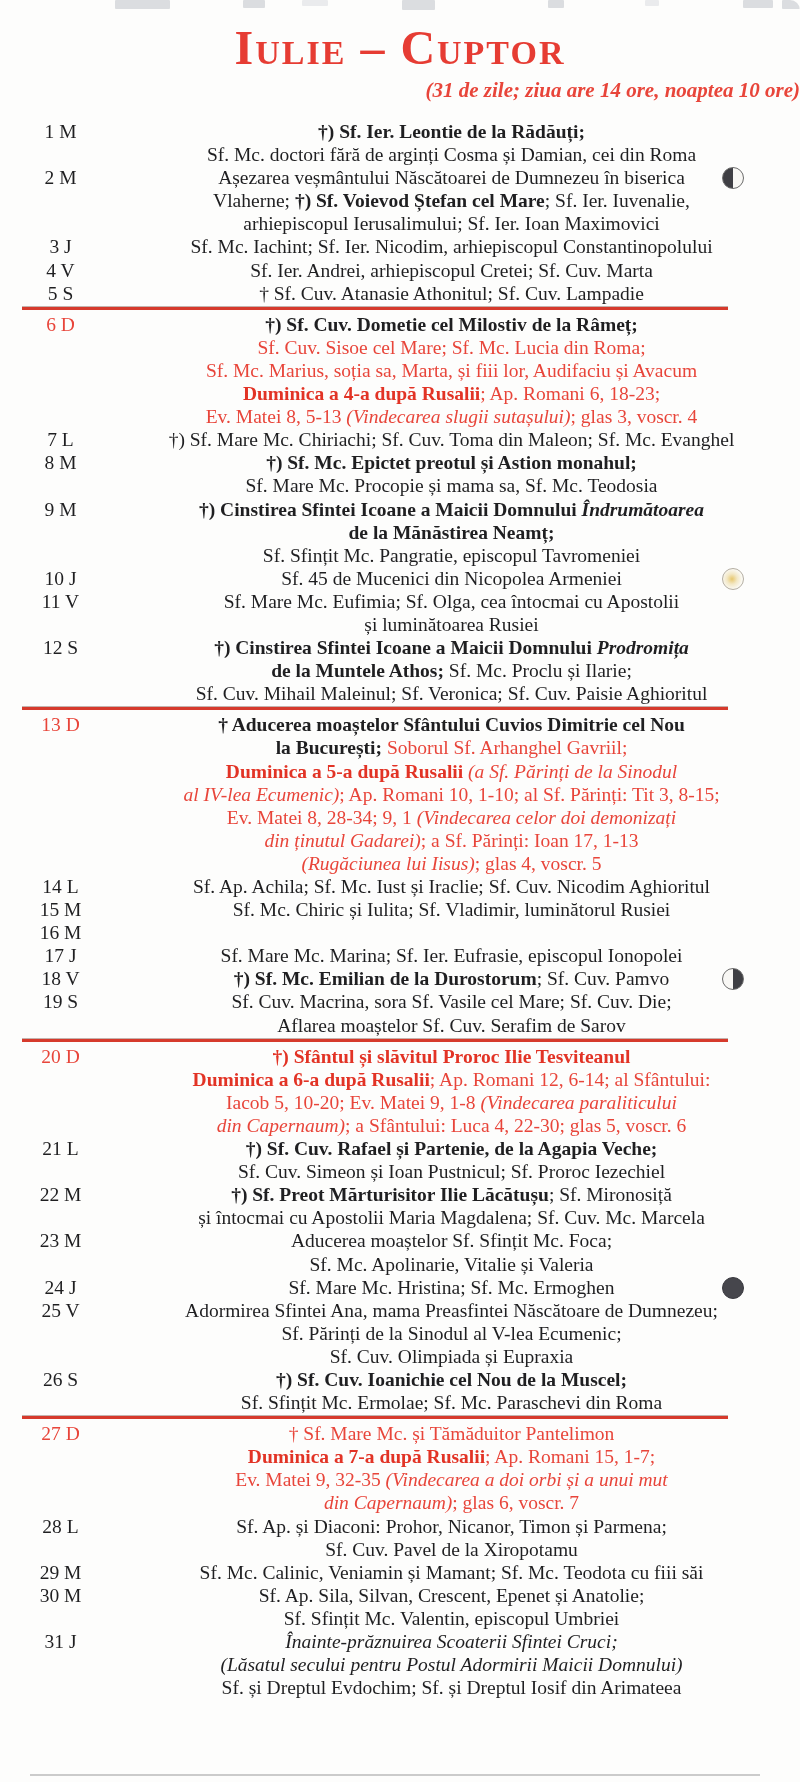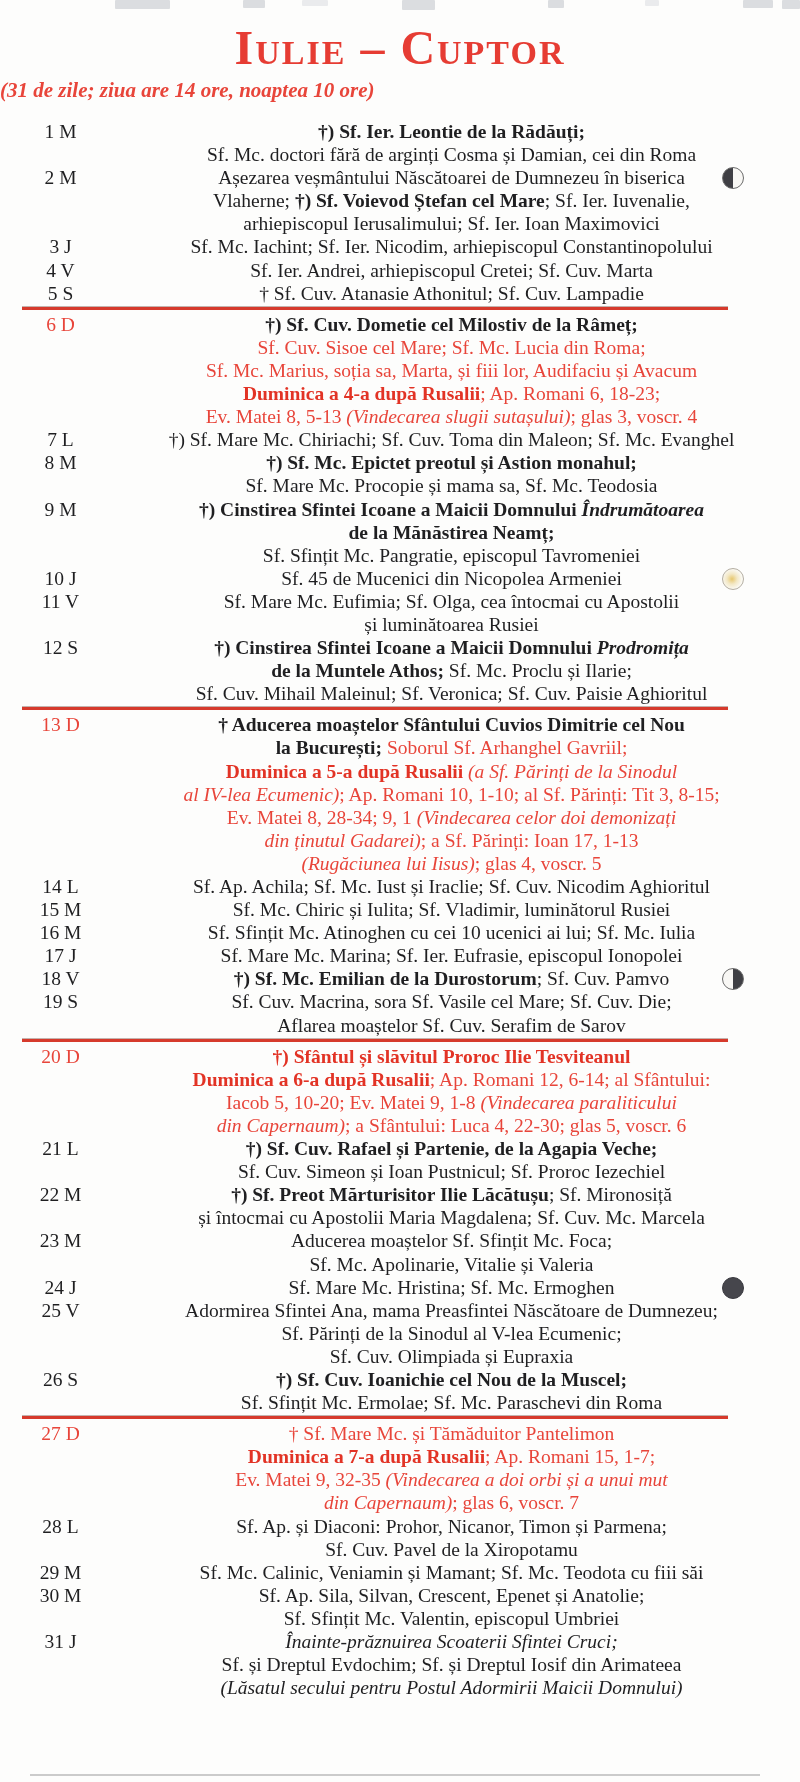--- a/index.html
+++ b/index.html
@@ -1,22 +1,22 @@
 <!DOCTYPE html>
 <html style="--red-title: #e63c33; --red-text: #e8453a; --red-bold: #e23325; --separator: #d63a2c; --ink: #1f1f21;"><head>
 <meta charset="utf-8">
 <style>
   html,body{margin:0;padding:0;}
   body{width:800px;height:1782px;background:#fdfdfc;font-family:"Liberation Serif","DejaVu Serif",serif;color:var(--ink,#1f1f21);}
-  .page{position:relative;width:800px;height:1782px;overflow:hidden;}
+  .page{position:relative;width:800px;height:1782px;overflow:hidden;border-radius:10px;}
   .artifact{position:absolute;background:#bfc3c9;opacity:.55;border-radius:1px;}
   .title{position:absolute;top:22px;left:0;width:100%;text-align:center;
          font-variant:small-caps;font-weight:700;font-size:48px;line-height:52px;
          letter-spacing:2px;color:var(--red-title,#e63c33);}
-  .subtitle{position:absolute;top:78px;left:0;width:100%;text-align:left;
+  .subtitle{position:absolute;top:78px;left:0;width:100%;text-align:right;
          font-style:italic;font-weight:700;font-size:21px;color:var(--red-text,#e8453a);}
   .list{position:absolute;top:120px;left:0;width:800px;font-size:19.5px;line-height:23.1px;text-align:center;}
   .row{position:relative;display:flex;white-space:pre;}
   .day{flex:0 0 85px;padding-left:18px;}
   .sunday .day{color:var(--red-text,#e8453a);}
   .text{flex:1 1 auto;}
   .seg-b{font-weight:700;}
   .seg-i{font-style:italic;}
   .seg-bi{font-weight:700;font-style:italic;}
   .seg-rr{color:var(--red-text,#e8453a);}
@@ -77,21 +77,21 @@
       <div class="sunday-sep"></div>
       <div class="row sunday"><span class="day">13 D</span><span class="text"><span class="seg-b">† Aducerea moaștelor Sfântului Cuvios Dimitrie cel Nou</span></span></div>
       <div class="row sunday"><span class="day"></span><span class="text"><span class="seg-b">la București; </span><span class="seg-rr">Soborul Sf. Arhanghel Gavriil;</span></span></div>
       <div class="row sunday"><span class="day"></span><span class="text"><span class="seg-rb">Duminica a 5-a după Rusalii </span><span class="seg-ri">(a Sf. Părinți de la Sinodul</span></span></div>
       <div class="row sunday"><span class="day"></span><span class="text"><span class="seg-ri">al IV-lea Ecumenic)</span><span class="seg-rr">; Ap. Romani 10, 1-10; al Sf. Părinți: Tit 3, 8-15;</span></span></div>
       <div class="row sunday"><span class="day"></span><span class="text"><span class="seg-rr">Ev. Matei 8, 28-34; 9, 1 </span><span class="seg-ri">(Vindecarea celor doi demonizați</span></span></div>
       <div class="row sunday"><span class="day"></span><span class="text"><span class="seg-ri">din ținutul Gadarei)</span><span class="seg-rr">; a Sf. Părinți: Ioan 17, 1-13</span></span></div>
       <div class="row sunday"><span class="day"></span><span class="text"><span class="seg-ri">(Rugăciunea lui Iisus)</span><span class="seg-rr">; glas 4, voscr. 5</span></span></div>
       <div class="row"><span class="day">14 L</span><span class="text"><span class="seg-r">Sf. Ap. Achila; Sf. Mc. Iust și Iraclie; Sf. Cuv. Nicodim Aghioritul</span></span></div>
       <div class="row"><span class="day">15 M</span><span class="text"><span class="seg-r">Sf. Mc. Chiric și Iulita; Sf. Vladimir, luminătorul Rusiei</span></span></div>
-      <div class="row"><span class="day">16 M</span><span class="text"><span class="seg-r">Sf. Sfințit Mc. Atinoghen cu cei 10 ucenici ai lui; Sf. Mc. Iulia</span></span></div>
+      <div class="row"><span class="day">16 M</span></div>
       <div class="row"><span class="day">17 J</span><span class="text"><span class="seg-r">Sf. Mare Mc. Marina; Sf. Ier. Eufrasie, episcopul Ionopolei</span></span></div>
       <div class="row"><span class="day">18 V</span><span class="text"><span class="seg-b">†) Sf. Mc. Emilian de la Durostorum</span><span class="seg-r">; Sf. Cuv. Pamvo</span></span><span class="moon last-quarter"></span></div>
       <div class="row"><span class="day">19 S</span><span class="text"><span class="seg-r">Sf. Cuv. Macrina, sora Sf. Vasile cel Mare; Sf. Cuv. Die;</span></span></div>
       <div class="row"><span class="day"></span><span class="text"><span class="seg-r">Aflarea moaștelor Sf. Cuv. Serafim de Sarov</span></span></div>
       <div class="sunday-sep"></div>
       <div class="row sunday"><span class="day">20 D</span><span class="text"><span class="seg-rb">†) Sfântul și slăvitul Proroc Ilie Tesviteanul</span></span></div>
       <div class="row sunday"><span class="day"></span><span class="text"><span class="seg-rb">Duminica a 6-a după Rusalii</span><span class="seg-rr">; Ap. Romani 12, 6-14; al Sfântului:</span></span></div>
       <div class="row sunday"><span class="day"></span><span class="text"><span class="seg-rr">Iacob 5, 10-20; Ev. Matei 9, 1-8 </span><span class="seg-ri">(Vindecarea paraliticului</span></span></div>
       <div class="row sunday"><span class="day"></span><span class="text"><span class="seg-ri">din Capernaum)</span><span class="seg-rr">; a Sfântului: Luca 4, 22-30; glas 5, voscr. 6</span></span></div>
       <div class="row"><span class="day">21 L</span><span class="text"><span class="seg-b">†) Sf. Cuv. Rafael și Partenie, de la Agapia Veche;</span></span></div>
@@ -110,18 +110,18 @@
       <div class="row sunday"><span class="day">27 D</span><span class="text"><span class="seg-rr">† Sf. Mare Mc. și Tămăduitor Pantelimon</span></span></div>
       <div class="row sunday"><span class="day"></span><span class="text"><span class="seg-rb">Duminica a 7-a după Rusalii</span><span class="seg-rr">; Ap. Romani 15, 1-7;</span></span></div>
       <div class="row sunday"><span class="day"></span><span class="text"><span class="seg-rr">Ev. Matei 9, 32-35 </span><span class="seg-ri">(Vindecarea a doi orbi și a unui mut</span></span></div>
       <div class="row sunday"><span class="day"></span><span class="text"><span class="seg-ri">din Capernaum)</span><span class="seg-rr">; glas 6, voscr. 7</span></span></div>
       <div class="row"><span class="day">28 L</span><span class="text"><span class="seg-r">Sf. Ap. și Diaconi: Prohor, Nicanor, Timon și Parmena;</span></span></div>
       <div class="row"><span class="day"></span><span class="text"><span class="seg-r">Sf. Cuv. Pavel de la Xiropotamu</span></span></div>
       <div class="row"><span class="day">29 M</span><span class="text"><span class="seg-r">Sf. Mc. Calinic, Veniamin și Mamant; Sf. Mc. Teodota cu fiii săi</span></span></div>
       <div class="row"><span class="day">30 M</span><span class="text"><span class="seg-r">Sf. Ap. Sila, Silvan, Crescent, Epenet și Anatolie;</span></span></div>
       <div class="row"><span class="day"></span><span class="text"><span class="seg-r">Sf. Sfințit Mc. Valentin, episcopul Umbriei</span></span></div>
       <div class="row"><span class="day">31 J</span><span class="text"><span class="seg-i">Înainte-prăznuirea Scoaterii Sfintei Cruci;</span></span></div>
+      <div class="row"><span class="day"></span><span class="text"><span class="seg-i">(Lăsatul secului pentru Postul Adormirii Maicii Domnului)</span></span></div>
       <div class="row"><span class="day"></span><span class="text"><span class="seg-r">Sf. și Dreptul Evdochim; Sf. și Dreptul Iosif din Arimateea</span></span></div>
-      <div class="row"><span class="day"></span><span class="text"><span class="seg-i">(Lăsatul secului pentru Postul Adormirii Maicii Domnului)</span></span></div>
     </div>
 
   <div class="bottom-line"></div>
 </div>
 
 </body></html>

